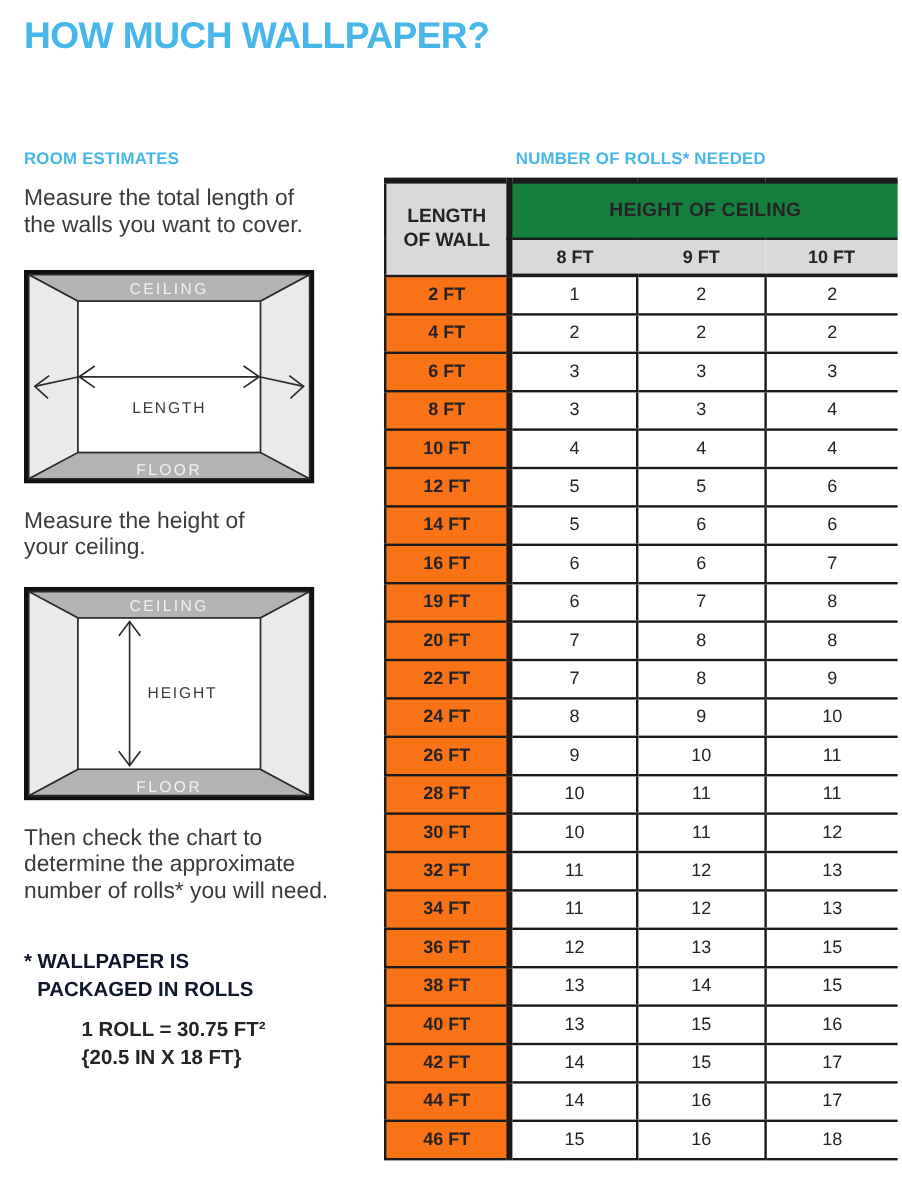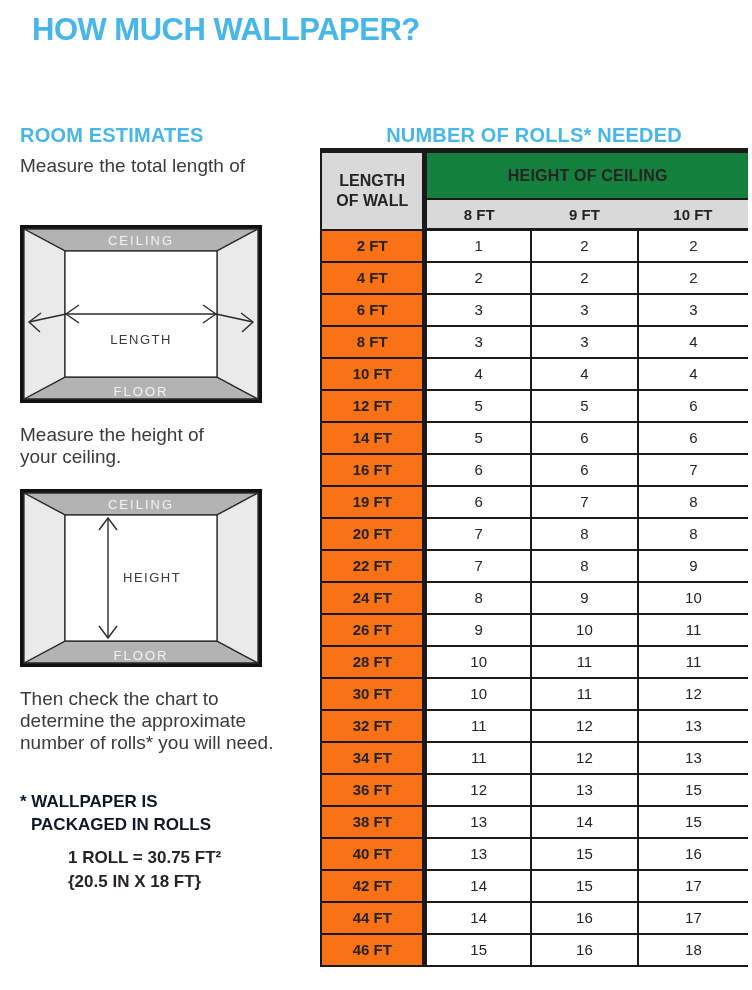--- a/index.html
+++ b/index.html
@@ -4,24 +4,23 @@
 <style>
   html,body{margin:0;padding:0;}
   body{
     width:752px;height:990px;position:relative;background:#ffffff;
     font-family:"Liberation Sans",sans-serif;color:#3b3b3b;overflow:hidden;
   }
   .abs{position:absolute;}
   .page-title{
     left:20px;top:12px;font-size:31px;font-weight:bold;letter-spacing:-0.5px;
     color:#47b6e8;
-    margin-left:12px;
   }
   .section-heading{
-    font-size:20px;font-weight:bold;color:#47b6e8;letter-spacing:0.2px;
+    font-size:14px;font-weight:bold;color:#47b6e8;letter-spacing:0.2px;
   }
   .body-text{font-size:19px;line-height:22px;color:#3b3b3b;}
   .footnote{font-size:17px;line-height:23px;font-weight:bold;color:#0f172a;}
   .footnote .indent{padding-left:11px;}
   .roll-info{font-size:17px;line-height:24px;font-weight:bold;color:#272324;margin-left:48px;}
 
   
   .rolls-table-wrap{left:320px;top:148px;}
   table.rolls{
     border-collapse:collapse;table-layout:fixed;width:428px;
@@ -64,20 +63,21 @@
 </style>
 </head>
 <body>
 
 <div class="abs page-title">HOW MUCH WALLPAPER?</div>
 
 <div class="abs section-heading" style="left:20px;top:124px;">ROOM ESTIMATES</div>
 
 <div class="abs body-text" style="left:20px;top:155px;">
   <div>Measure the total length of</div>
+  <div>the walls you want to cover.</div>
 </div>
 
 <svg class="abs diagram" style="left:20px;top:225px;" width="242" height="178" viewBox="0 0 242 178">
   <rect x="2" y="2" width="238" height="174" fill="#ffffff" stroke="#111111" stroke-width="4"></rect>
   <polygon class="surface" points="4,4 238,4 197,26 45,26" fill="#b3b3b3"></polygon>
   <polygon class="surface" points="4,174 238,174 197,152 45,152" fill="#b3b3b3"></polygon>
   <polygon class="surface" points="4,4 45,26 45,152 4,174" fill="#eaeaea"></polygon>
   <polygon class="surface" points="238,4 197,26 197,152 238,174" fill="#eaeaea"></polygon>
   <rect class="surface" x="45" y="26" width="152" height="126" fill="#ffffff"></rect>
   <text class="diag-surface-label" x="121" y="20" text-anchor="middle">CEILING</text>

